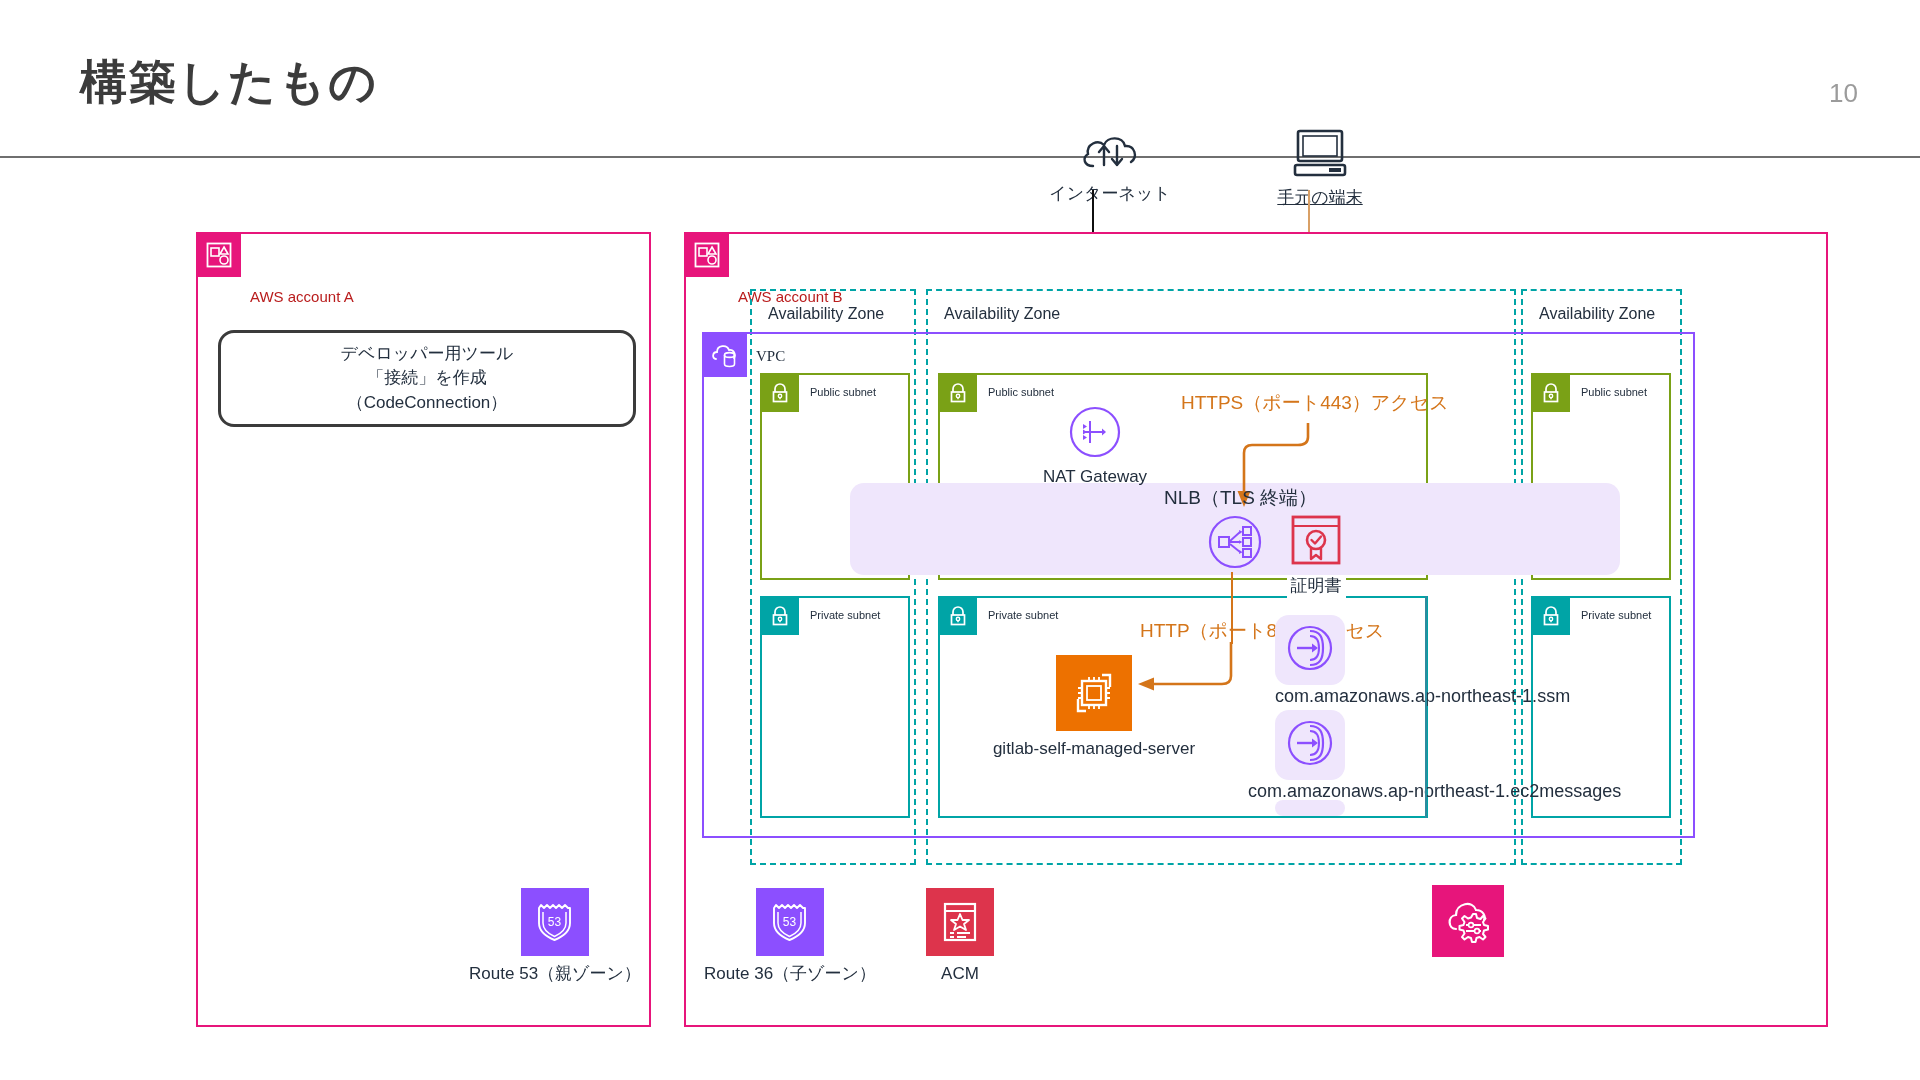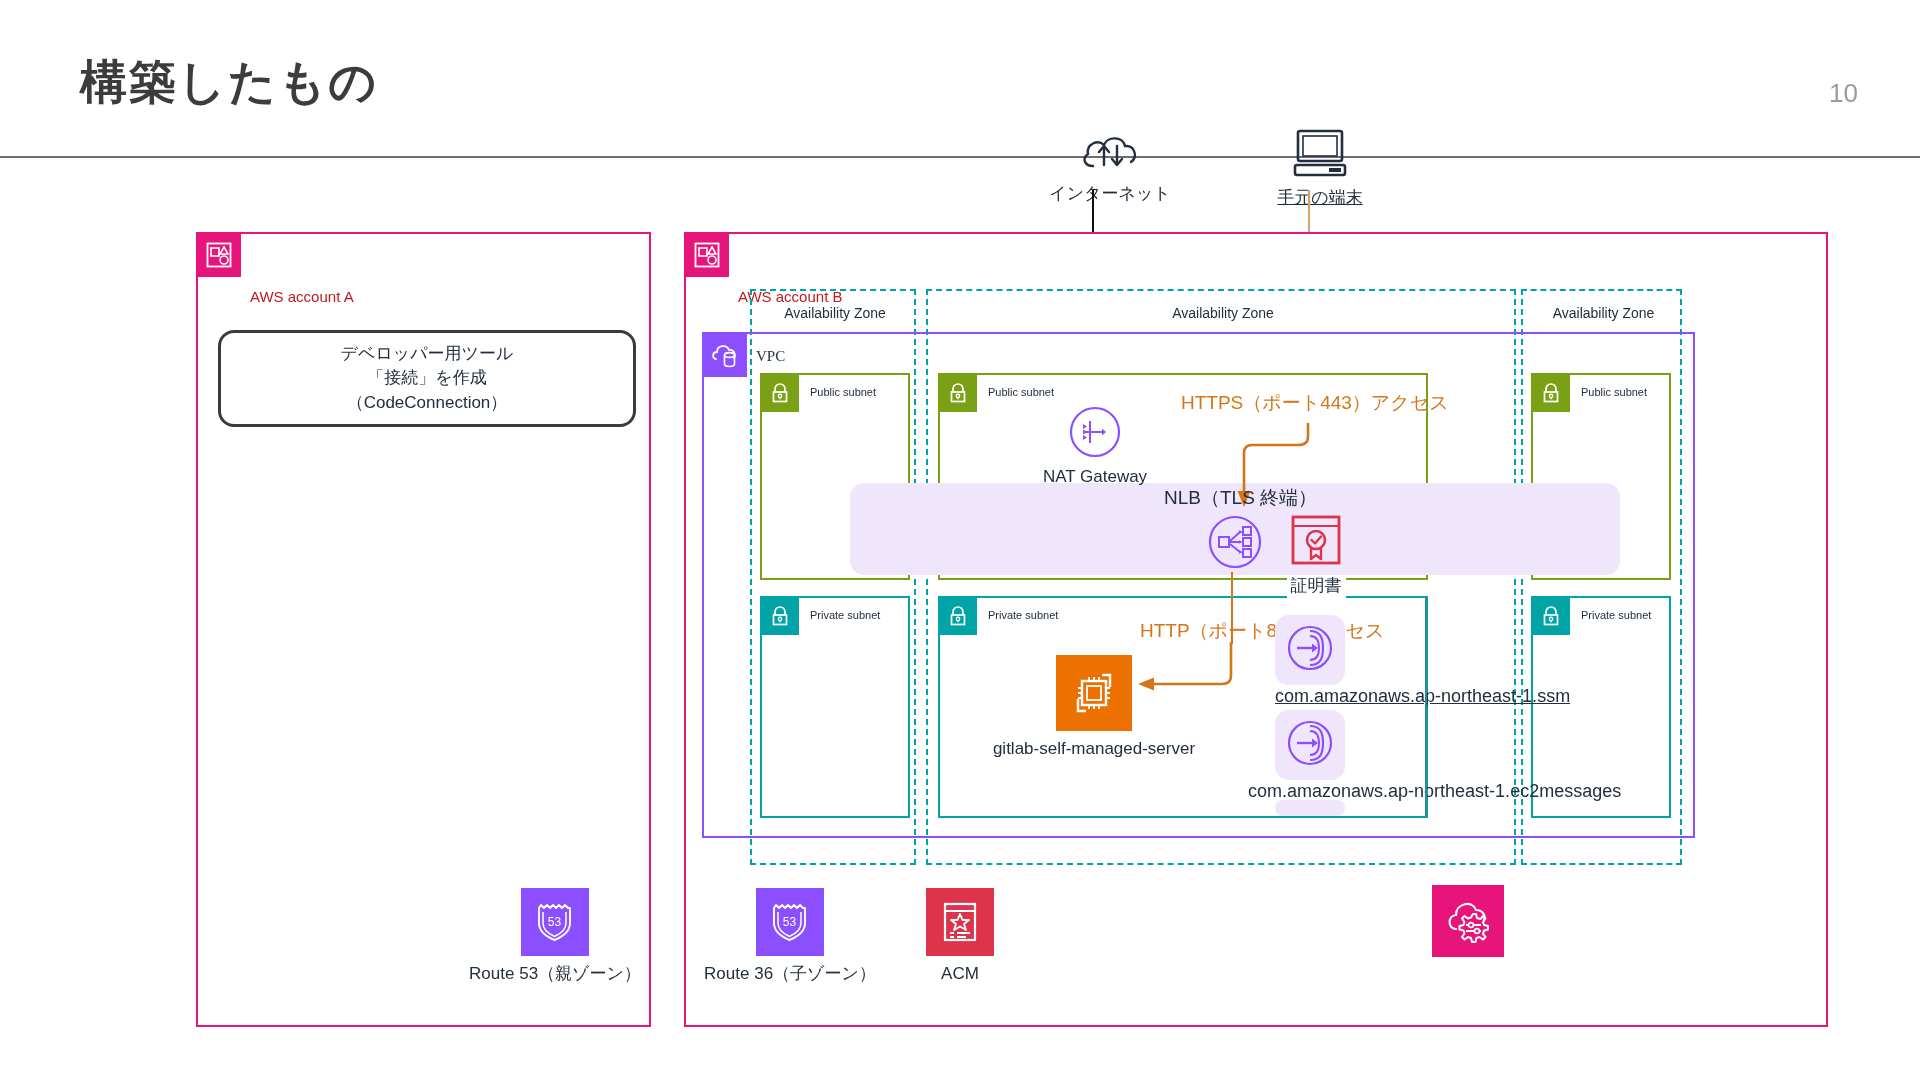--- a/index.html
+++ b/index.html
@@ -13,22 +13,22 @@
   #page-number{position:absolute;right:62px;top:46px;font-size:26px;color:#9b9b9b;}
   #header-rule{position:absolute;left:0;top:124px;width:1920px;height:2px;background:#6f6f6f;}
 
   
   .acct-box{position:absolute;border:2px solid #E7157B;background:#fff;box-sizing:border-box;}
   .acct-tag{position:absolute;left:-1px;top:-1px;width:44px;height:44px;background:#E7157B;
             display:flex;align-items:center;justify-content:center;}
   .acct-label{position:absolute;left:52px;top:12px;font-size:15px;color:#b91c1c;white-space:nowrap;margin-top:42px;}
 
   .az-box{position:absolute;border:2px dashed #00A4A6;box-sizing:border-box;background:transparent;}
-  .az-label{position:absolute;left:2px;top:14px;width:100%;text-align:center;
-            font-size:14px;color:#232f3e;}
+  .az-label{position:absolute;left:16px;top:14px;width:100%;text-align:left;
+            font-size:16px;color:#232f3e;}
 
   .vpc-box{position:absolute;border:2px solid #8C4FFF;box-sizing:border-box;background:transparent;}
   .vpc-tag{position:absolute;left:-1px;top:-1px;width:44px;height:44px;background:#8C4FFF;
            display:flex;align-items:center;justify-content:center;}
   .vpc-label{position:absolute;left:52px;top:14px;font-size:15px;color:#232f3e;font-family:Liberation Serif, serif;}
 
   .subnet-box{position:absolute;box-sizing:border-box;background:transparent;}
   .subnet-public{border:2px solid #7AA116;}
   .subnet-private{border:2px solid #00A4A6;}
   .subnet-tag{position:absolute;left:-1px;top:-1px;width:38px;height:38px;
@@ -293,21 +293,21 @@
 <div class="ep-bg" style="left:1275px;top:615px;width:70px;height:70px;"></div>
 <div class="node" style="left:1276px;top:617px;width:68px;">
   <svg width="62" height="62" viewBox="0 0 62 62">
     <circle cx="31" cy="31" r="21" fill="none" stroke="#8C4FFF" stroke-width="2.2"></circle>
     <path d="M31 14 C41 14 44 20 44 31 C44 42 41 48 31 48" fill="none" stroke="#8C4FFF" stroke-width="2.2"></path>
     <path d="M31 19 C38 19 40 24 40 31 C40 38 38 43 31 43" fill="none" stroke="#8C4FFF" stroke-width="2"></path>
     <path d="M18 31 L36 31" stroke="#8C4FFF" stroke-width="2.4"></path>
     <path d="M33 26.5 L39 31 L33 35.5 Z" fill="#8C4FFF"></path>
   </svg>
 </div>
-<div class="plain-label" style="left:1275px;top:686px;font-size:18px;text-decoration:underline;"><span>com.amazonaws.ap-northeast-1.ssm</span></div>
+<div class="plain-label" style="left:1275px;top:686px;font-size:18px;"><span>com.amazonaws.ap-northeast-1.ssm</span></div>
 
 <div class="ep-bg" style="left:1275px;top:710px;width:70px;height:70px;"></div>
 <div class="node" style="left:1276px;top:712px;width:68px;">
   <svg width="62" height="62" viewBox="0 0 62 62">
     <circle cx="31" cy="31" r="21" fill="none" stroke="#8C4FFF" stroke-width="2.2"></circle>
     <path d="M31 14 C41 14 44 20 44 31 C44 42 41 48 31 48" fill="none" stroke="#8C4FFF" stroke-width="2.2"></path>
     <path d="M31 19 C38 19 40 24 40 31 C40 38 38 43 31 43" fill="none" stroke="#8C4FFF" stroke-width="2"></path>
     <path d="M18 31 L36 31" stroke="#8C4FFF" stroke-width="2.4"></path>
     <path d="M33 26.5 L39 31 L33 35.5 Z" fill="#8C4FFF"></path>
   </svg>

